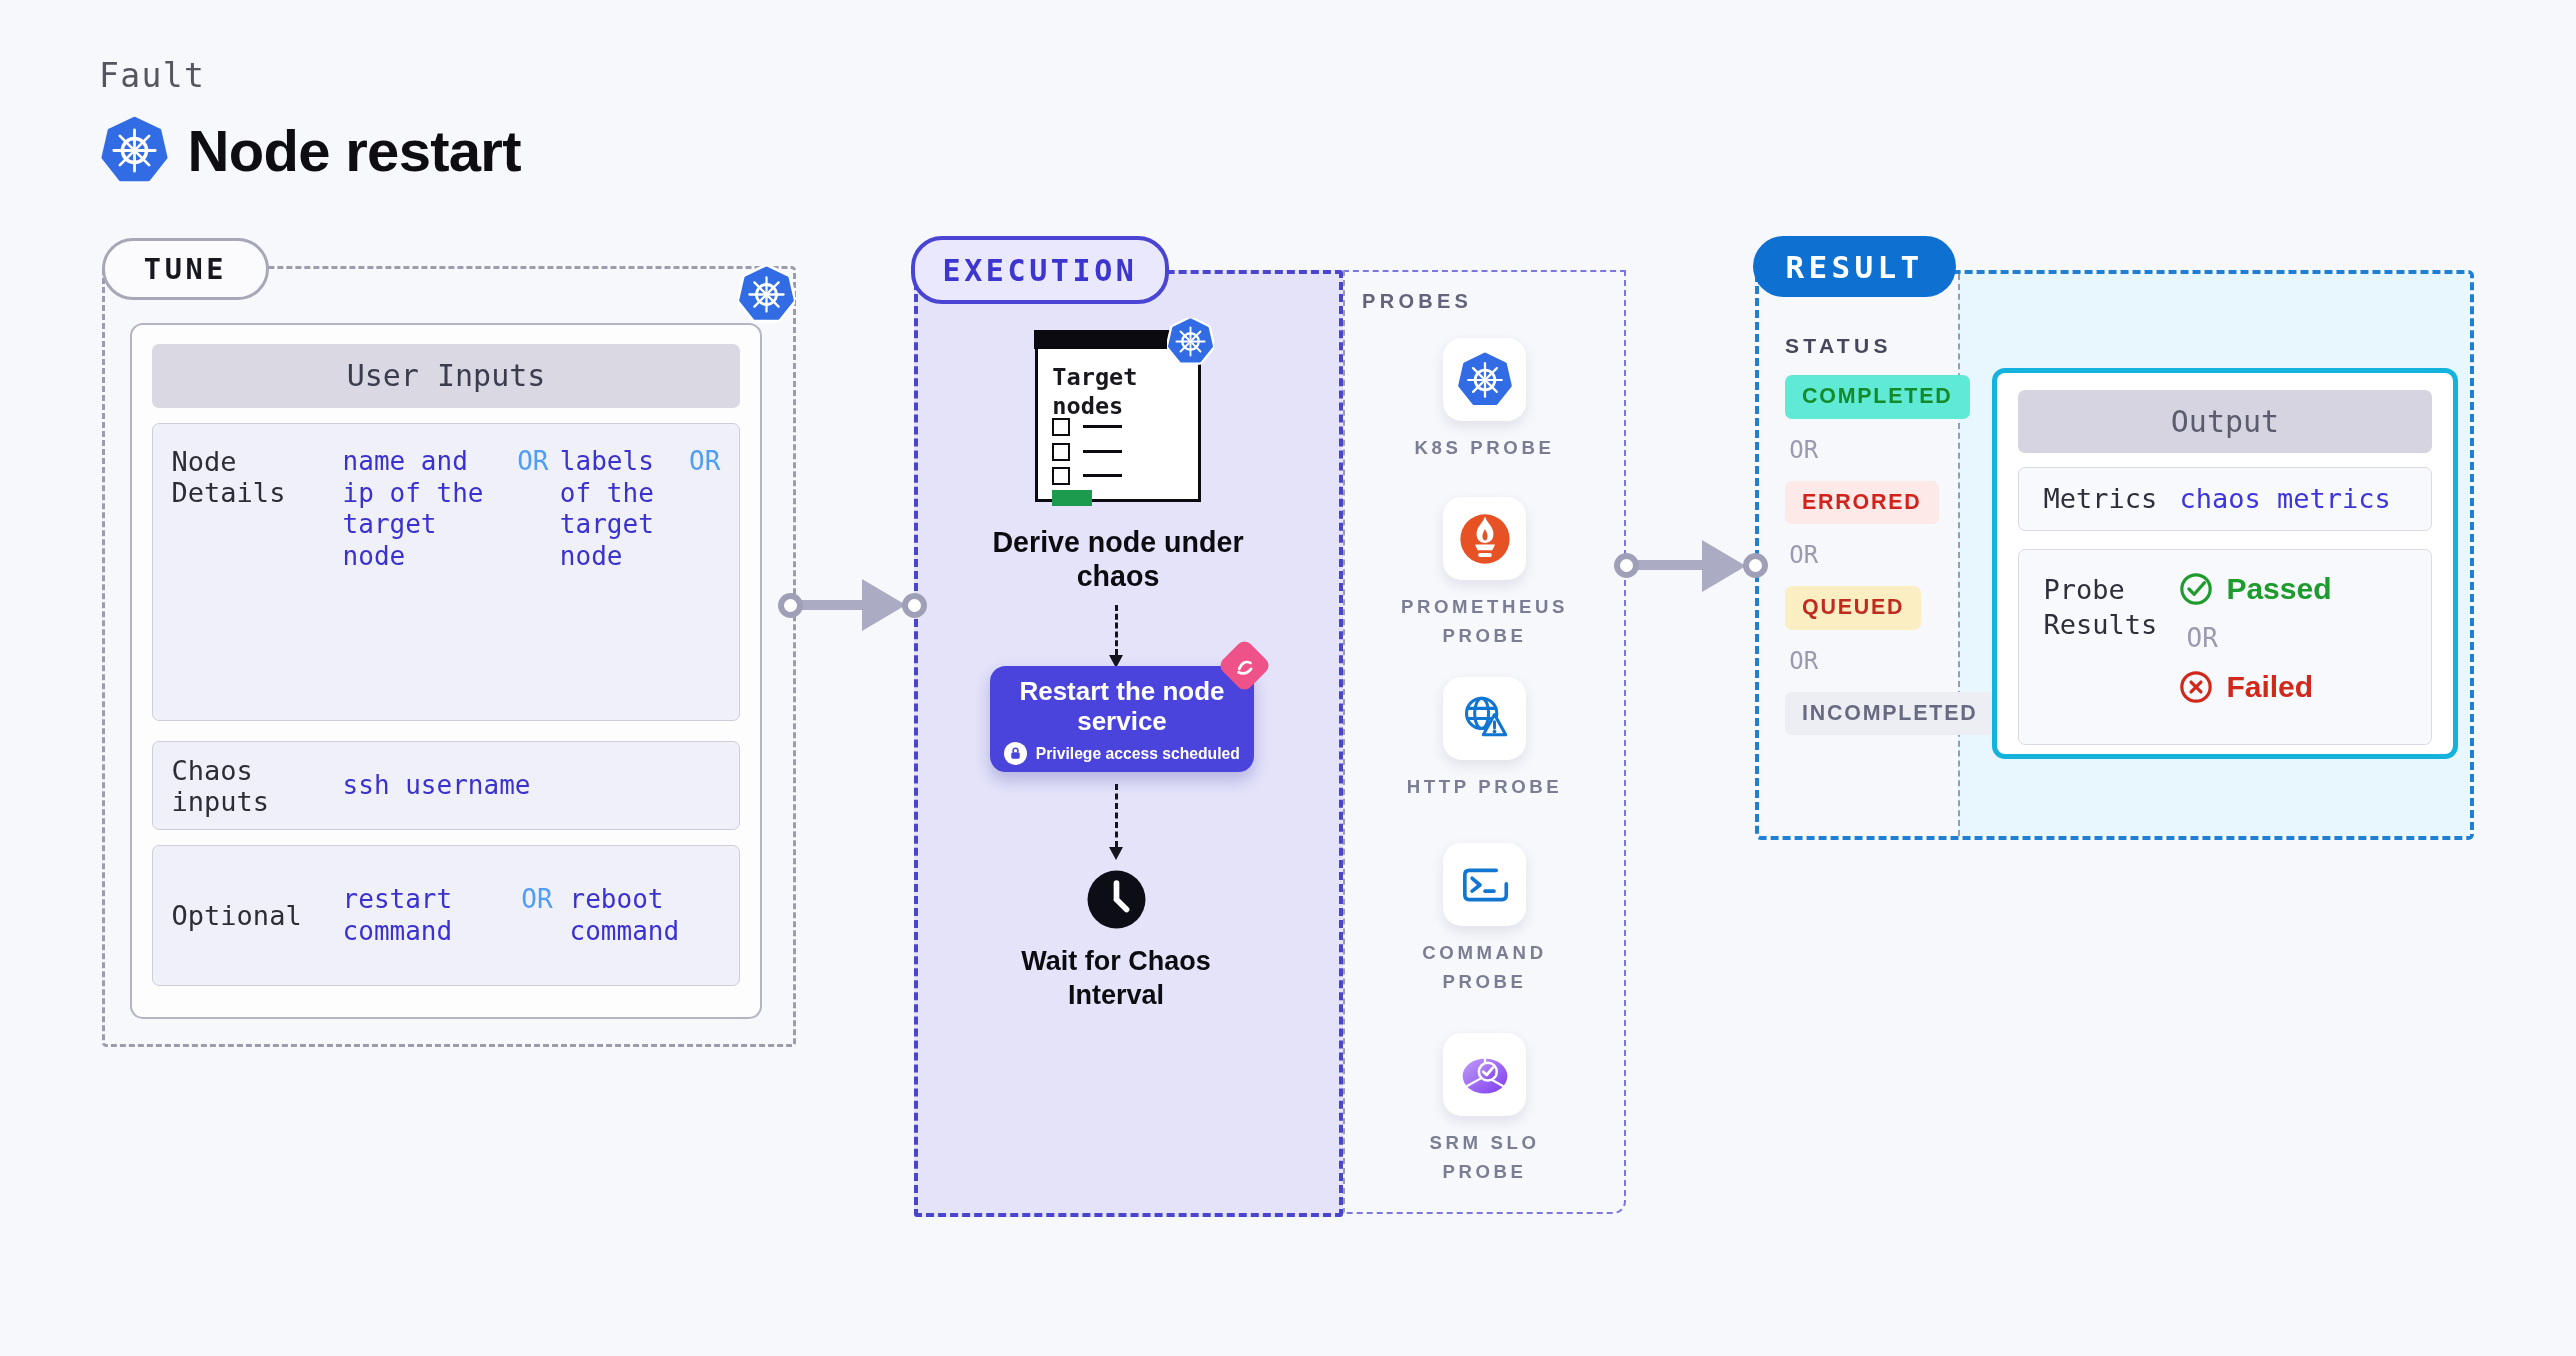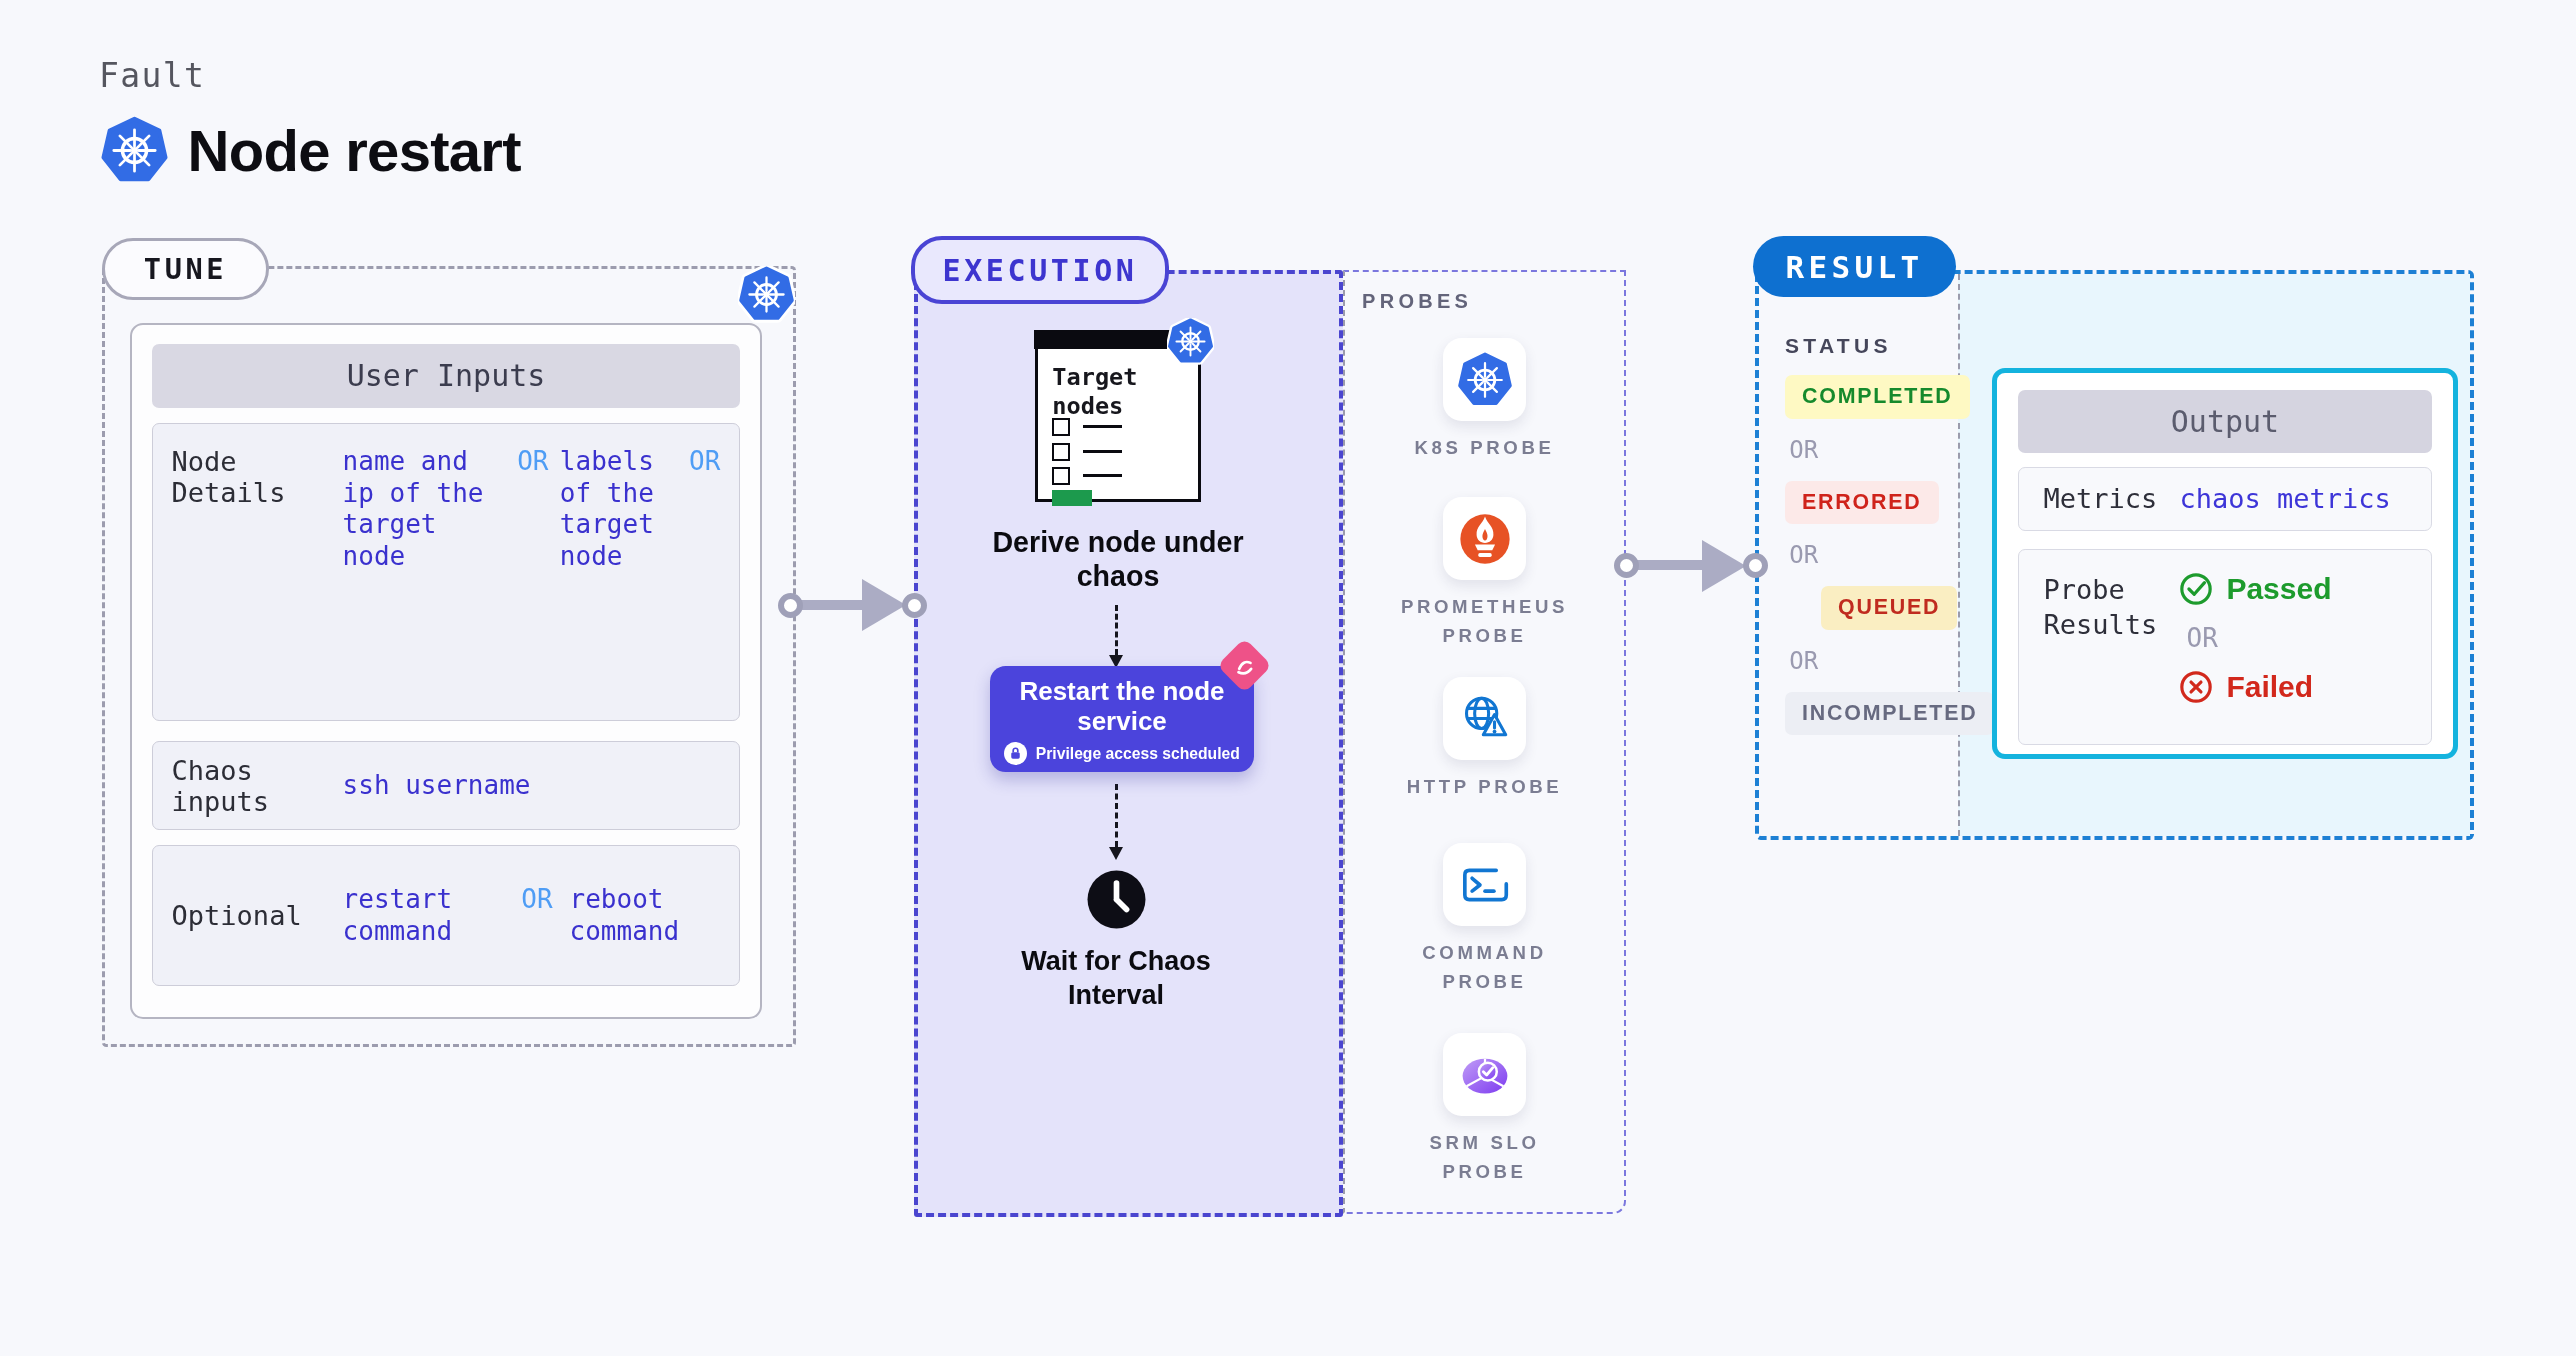--- a/index.html
+++ b/index.html
@@ -97,23 +97,23 @@
 
   
   #result-box{left:1755px;top:270px;width:719px;height:570px;border:4.3px dashed #1d80d4;
            border-radius:5.7px;box-sizing:border-box;}
   #result-cyan{position:absolute;left:199px;top:0;right:0;bottom:0;background:#e8f6fd;
            border-left:2.1px dashed #9b9bac;}
   #status-col{left:1785px;top:334px;display:flex;flex-direction:column;align-items:flex-start;gap:17px;z-index:3;}
   #status-heading{font-size:21px;font-weight:800;letter-spacing:4.3px;color:#45465a;}
   .badge{font-family:"Liberation Sans",sans-serif;font-size:21.4px;font-weight:800;letter-spacing:1.8px;
            padding:9.3px 17px;border-radius:7.1px;}
-  .badge-completed{background:#fef9c3;color:#158a2c;}
+  .badge-completed{background:#5eead4;color:#158a2c;}
   .badge-errored{background:#fce9e8;color:#cf231b;}
-  .badge-queued{background:#faeec2;color:#c02b1f;margin-left:36px;}
+  .badge-queued{background:#faeec2;color:#c02b1f;}
   .badge-incompleted{background:#eceef4;color:#676a80;}
   .or-status{font-size:24px;color:#9a9ab0;margin-left:4.3px;}
 
   #output-box{left:1992px;top:368px;width:466px;height:391px;background:#fff;border:5px solid #14b3de;
            border-radius:13px;box-sizing:border-box;padding:17px 21.4px;z-index:3;}
   #output-header{height:63px;background:#d5d4e0;border-radius:7.1px;display:flex;align-items:center;
            justify-content:center;font-size:30px;color:#5b5c6e;}
   .out-row{background:#f8f9fc;border:1.4px solid #d9dae4;border-radius:7.1px;box-sizing:border-box;
            display:flex;}
   #metrics-row{margin-top:13.6px;height:64px;align-items:center;padding-left:24px;}

